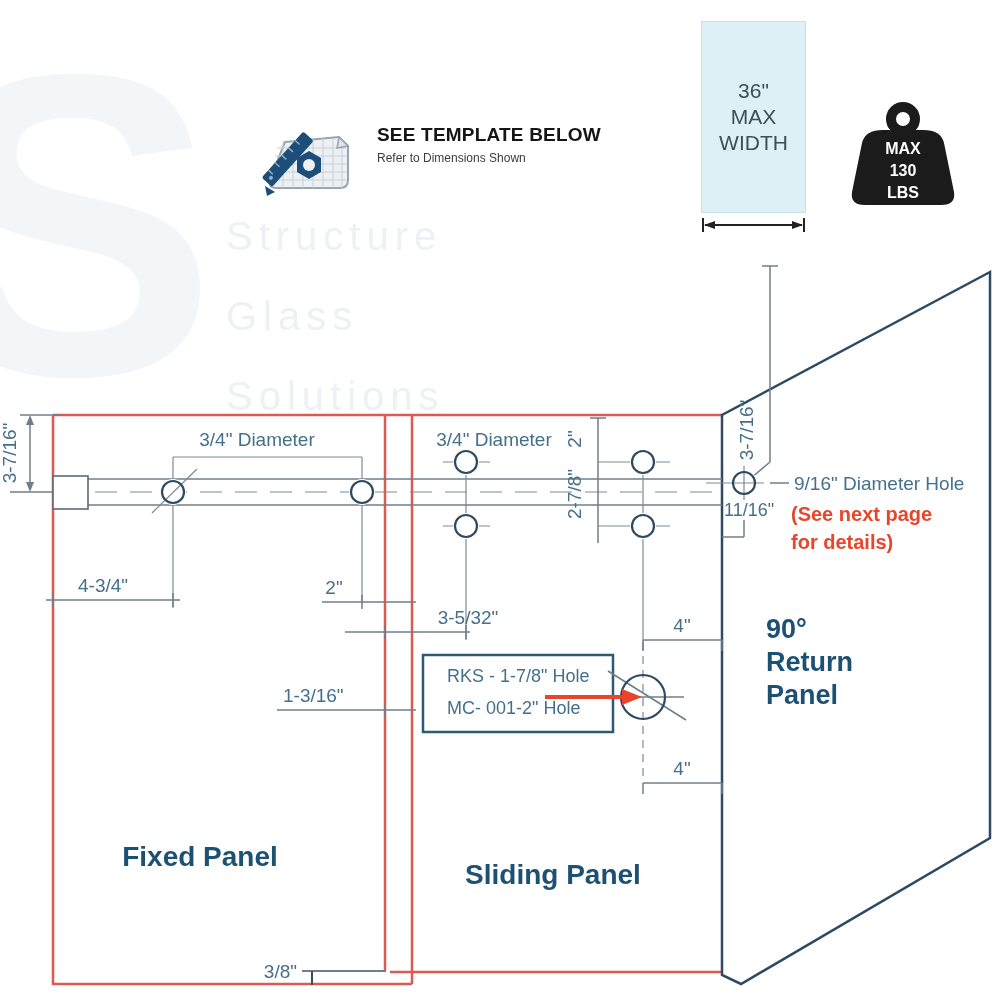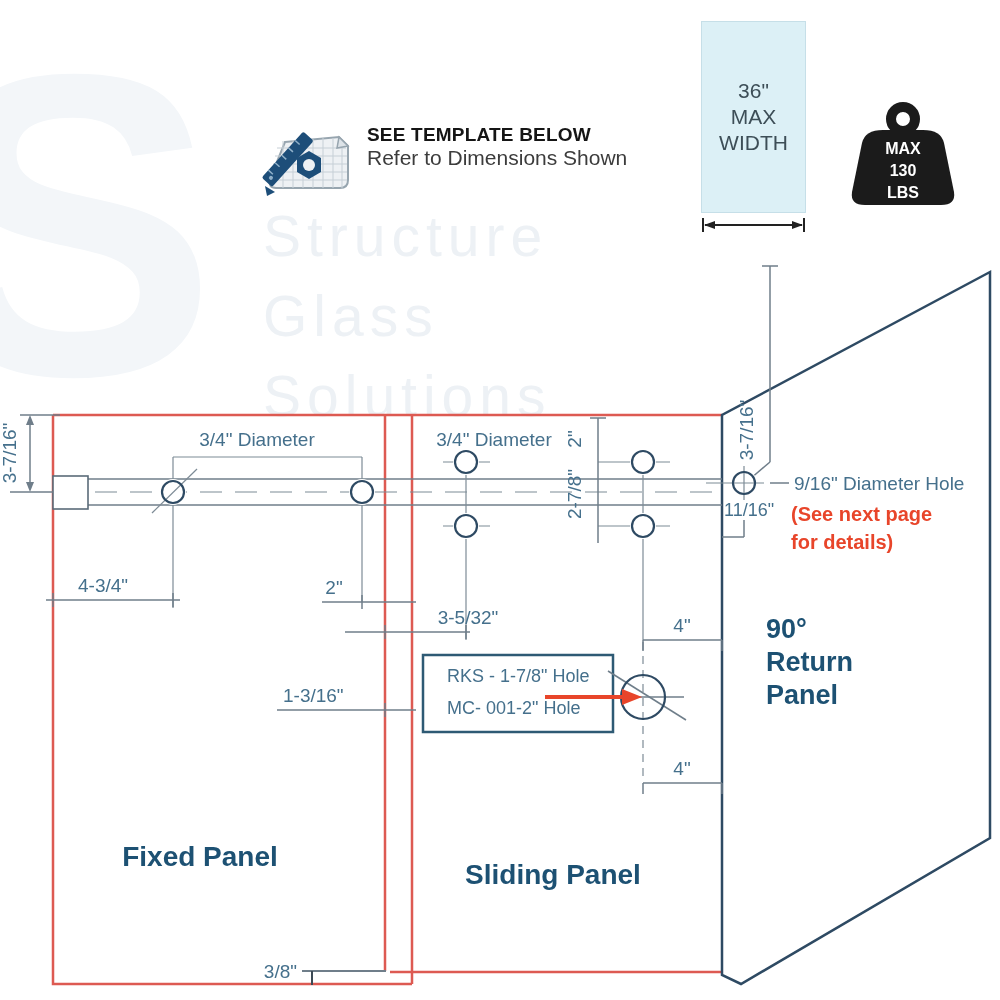--- a/index.html
+++ b/index.html
@@ -1,27 +1,27 @@
 <!DOCTYPE html>
 <html><head>
 <meta charset="utf-8">
 <style>
   html,body{margin:0;padding:0;background:#ffffff;}
   #stage{position:relative;width:1000px;height:1000px;background:#ffffff;overflow:hidden;
          font-family:"Liberation Sans",sans-serif;}
   
   .wm-s{position:absolute;left:-70px;top:10px;font-size:430px;font-weight:700;
         color:#f3f6f9;line-height:1;user-select:none;}
-  .wm-lines{position:absolute;left:226px;top:196px;color:#edf1f5;font-size:57px;
-            font-weight:500;letter-spacing:6px;line-height:80px;white-space:nowrap;margin-left:37px;}
+  .wm-lines{position:absolute;left:226px;top:196px;color:#edf1f5;font-size:40px;
+            font-weight:500;letter-spacing:6px;line-height:80px;white-space:nowrap;}
   
   .hdr{position:absolute;left:255px;top:108px;display:flex;align-items:flex-start;}
-  .hdr-text{padding-top:16px;}
+  .hdr-text{margin-left:10px;padding-top:16px;}
   .hdr-title{font-size:19px;font-weight:700;color:#151515;letter-spacing:.2px;}
-  .hdr-sub{font-size:21px;color:#3c3c3c;line-height:18px;margin-top:3px;}
+  .hdr-sub{font-size:12px;color:#3c3c3c;line-height:18px;margin-top:3px;}
   
   .glass{position:absolute;left:701px;top:21px;width:105px;height:192px;
          background:#dcf0f6;border:1px solid #c6dfe8;box-sizing:border-box;
          display:flex;flex-direction:column;justify-content:center;align-items:center;}
   .glass span{font-size:21px;color:#3d4e57;font-weight:500;line-height:26px;}
   .glass-arrow{position:absolute;left:701px;top:217px;}
   
   .weight{position:absolute;left:845px;top:98px;}
   
   .diag{position:absolute;left:0;top:0;}

